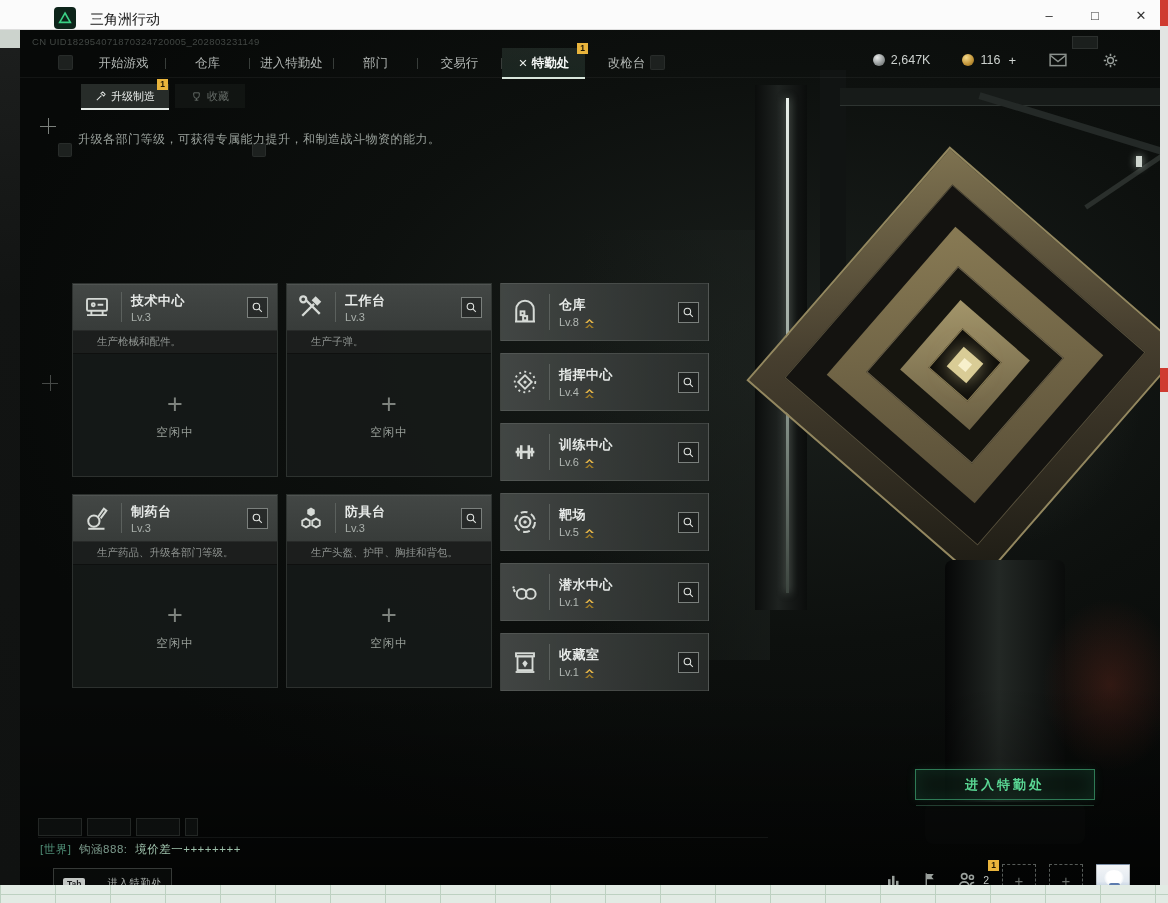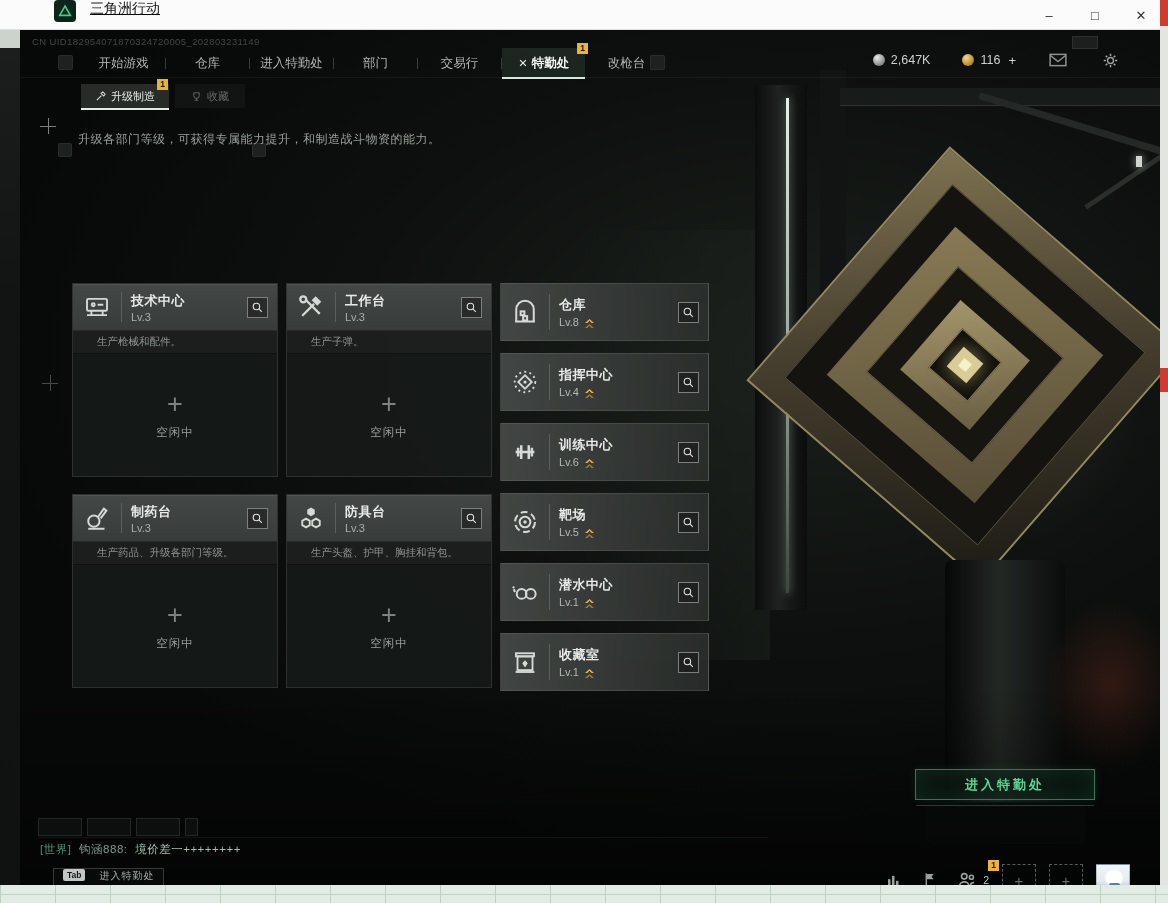--- a/index.html
+++ b/index.html
@@ -1,20 +1,20 @@
 <!DOCTYPE html>
 <html><head>
 <meta charset="utf-8">
 <style>
   * { margin:0; padding:0; box-sizing:border-box; }
   html,body { background:#0c0e0d; font-family:"Liberation Sans","DejaVu Sans",sans-serif; }
   .frame { position:relative; width:1168px; height:903px; overflow:hidden; background:#101211; }
 
   
-  .titlebar { position:absolute; left:0; top:0; width:1168px; height:30px; background:#fbfbfb; border-bottom:1px solid #dedede; display:flex; align-items:flex-start; z-index:50;text-decoration:underline; }
+  .titlebar { position:absolute; left:0; top:0; width:1168px; height:30px; background:#fbfbfb; border-bottom:1px solid #dedede; display:flex; align-items:flex-end; z-index:50; }
   .app-logo { width:22px; height:22px; margin-left:54px; border-radius:4px; background:#0d241a; display:flex; align-items:center; justify-content:center; }
   .app-title { margin-left:14px; font-size:14px; color:#141414; }
   .win-controls { position:absolute; right:4px; top:0; height:30px; display:flex; }
   .win-btn { width:46px; height:30px; display:flex; align-items:center; justify-content:center; font-size:13px; color:#333; cursor:default; }
 
   
   .edge-left-light { position:absolute; left:0; top:30px; width:20px; height:18px; background:#ccd3cd; }
   .edge-left-dark  { position:absolute; left:0; top:48px; width:20px; height:837px; background:linear-gradient(180deg,#1c1e1d,#121413 30%,#101211); }
   .edge-right { position:absolute; left:1160px; top:0; width:8px; height:885px; background:#e3e5e3; z-index:60; }
   .edge-right .red1 { position:absolute; left:0; top:0; width:8px; height:26px; background:#cf3b30; }
@@ -127,21 +127,21 @@
   .enter-btn::after { content:""; position:absolute; left:0; right:0; bottom:-7px; height:1px; background:rgba(90,160,125,.35); }
 
   .chat-ghosts { position:absolute; left:18px; top:788px; display:flex; gap:5px; }
   .ghost { width:44px; height:18px; border:1px solid rgba(120,128,123,.22); background:rgba(30,34,32,.35); }
   .ghost.small { width:13px; }
   .ghost-line { position:absolute; left:18px; top:807px; width:730px; height:1px; background:rgba(150,160,155,.10); }
   .chat { position:absolute; left:20px; top:812px; font-size:11.5px; letter-spacing:.5px; }
   .chat .channel { color:#4e8b74; } .chat .author { color:#7c9a8c; margin-left:4px; } .chat .msg { color:#9fc2ac; margin-left:4px; }
 
   .tab-btn { position:absolute; left:33px; top:838px; height:23px; padding:0 9px; border:1px solid rgba(140,146,142,.35); background:rgba(10,12,11,.8);
-    display:flex; align-items:flex-start; gap:14px; cursor:pointer; }
+    display:flex; align-items:flex-end; gap:22px; cursor:pointer; }
   .keycap { background:#c3c7c4; color:#17191a; font-size:8.5px; font-weight:bold; padding:1px 4px; border-radius:2px; }
   .tab-btn-label { font-size:10px; color:#a8aeaa; letter-spacing:1px; }
 
   .toolbar { position:absolute; right:30px; top:832px; height:36px; display:flex; align-items:center; gap:13px; }
   .tool-icon { width:24px; height:24px; display:flex; align-items:center; justify-content:center; cursor:pointer; }
   .friends { position:relative; display:flex; align-items:center; gap:4px; cursor:pointer; }
   .friends-count { font-size:10.5px; color:#c2c7c3; }
   .friends .badge { top:-9px; right:-10px; }
   .slot-box { width:34px; height:32px; border:1px dashed #565b58; color:#6a6f6b; font-size:15px; display:flex; align-items:center; justify-content:center; cursor:pointer; }
   .avatar { width:34px; height:32px; cursor:pointer; position:relative; overflow:hidden;

